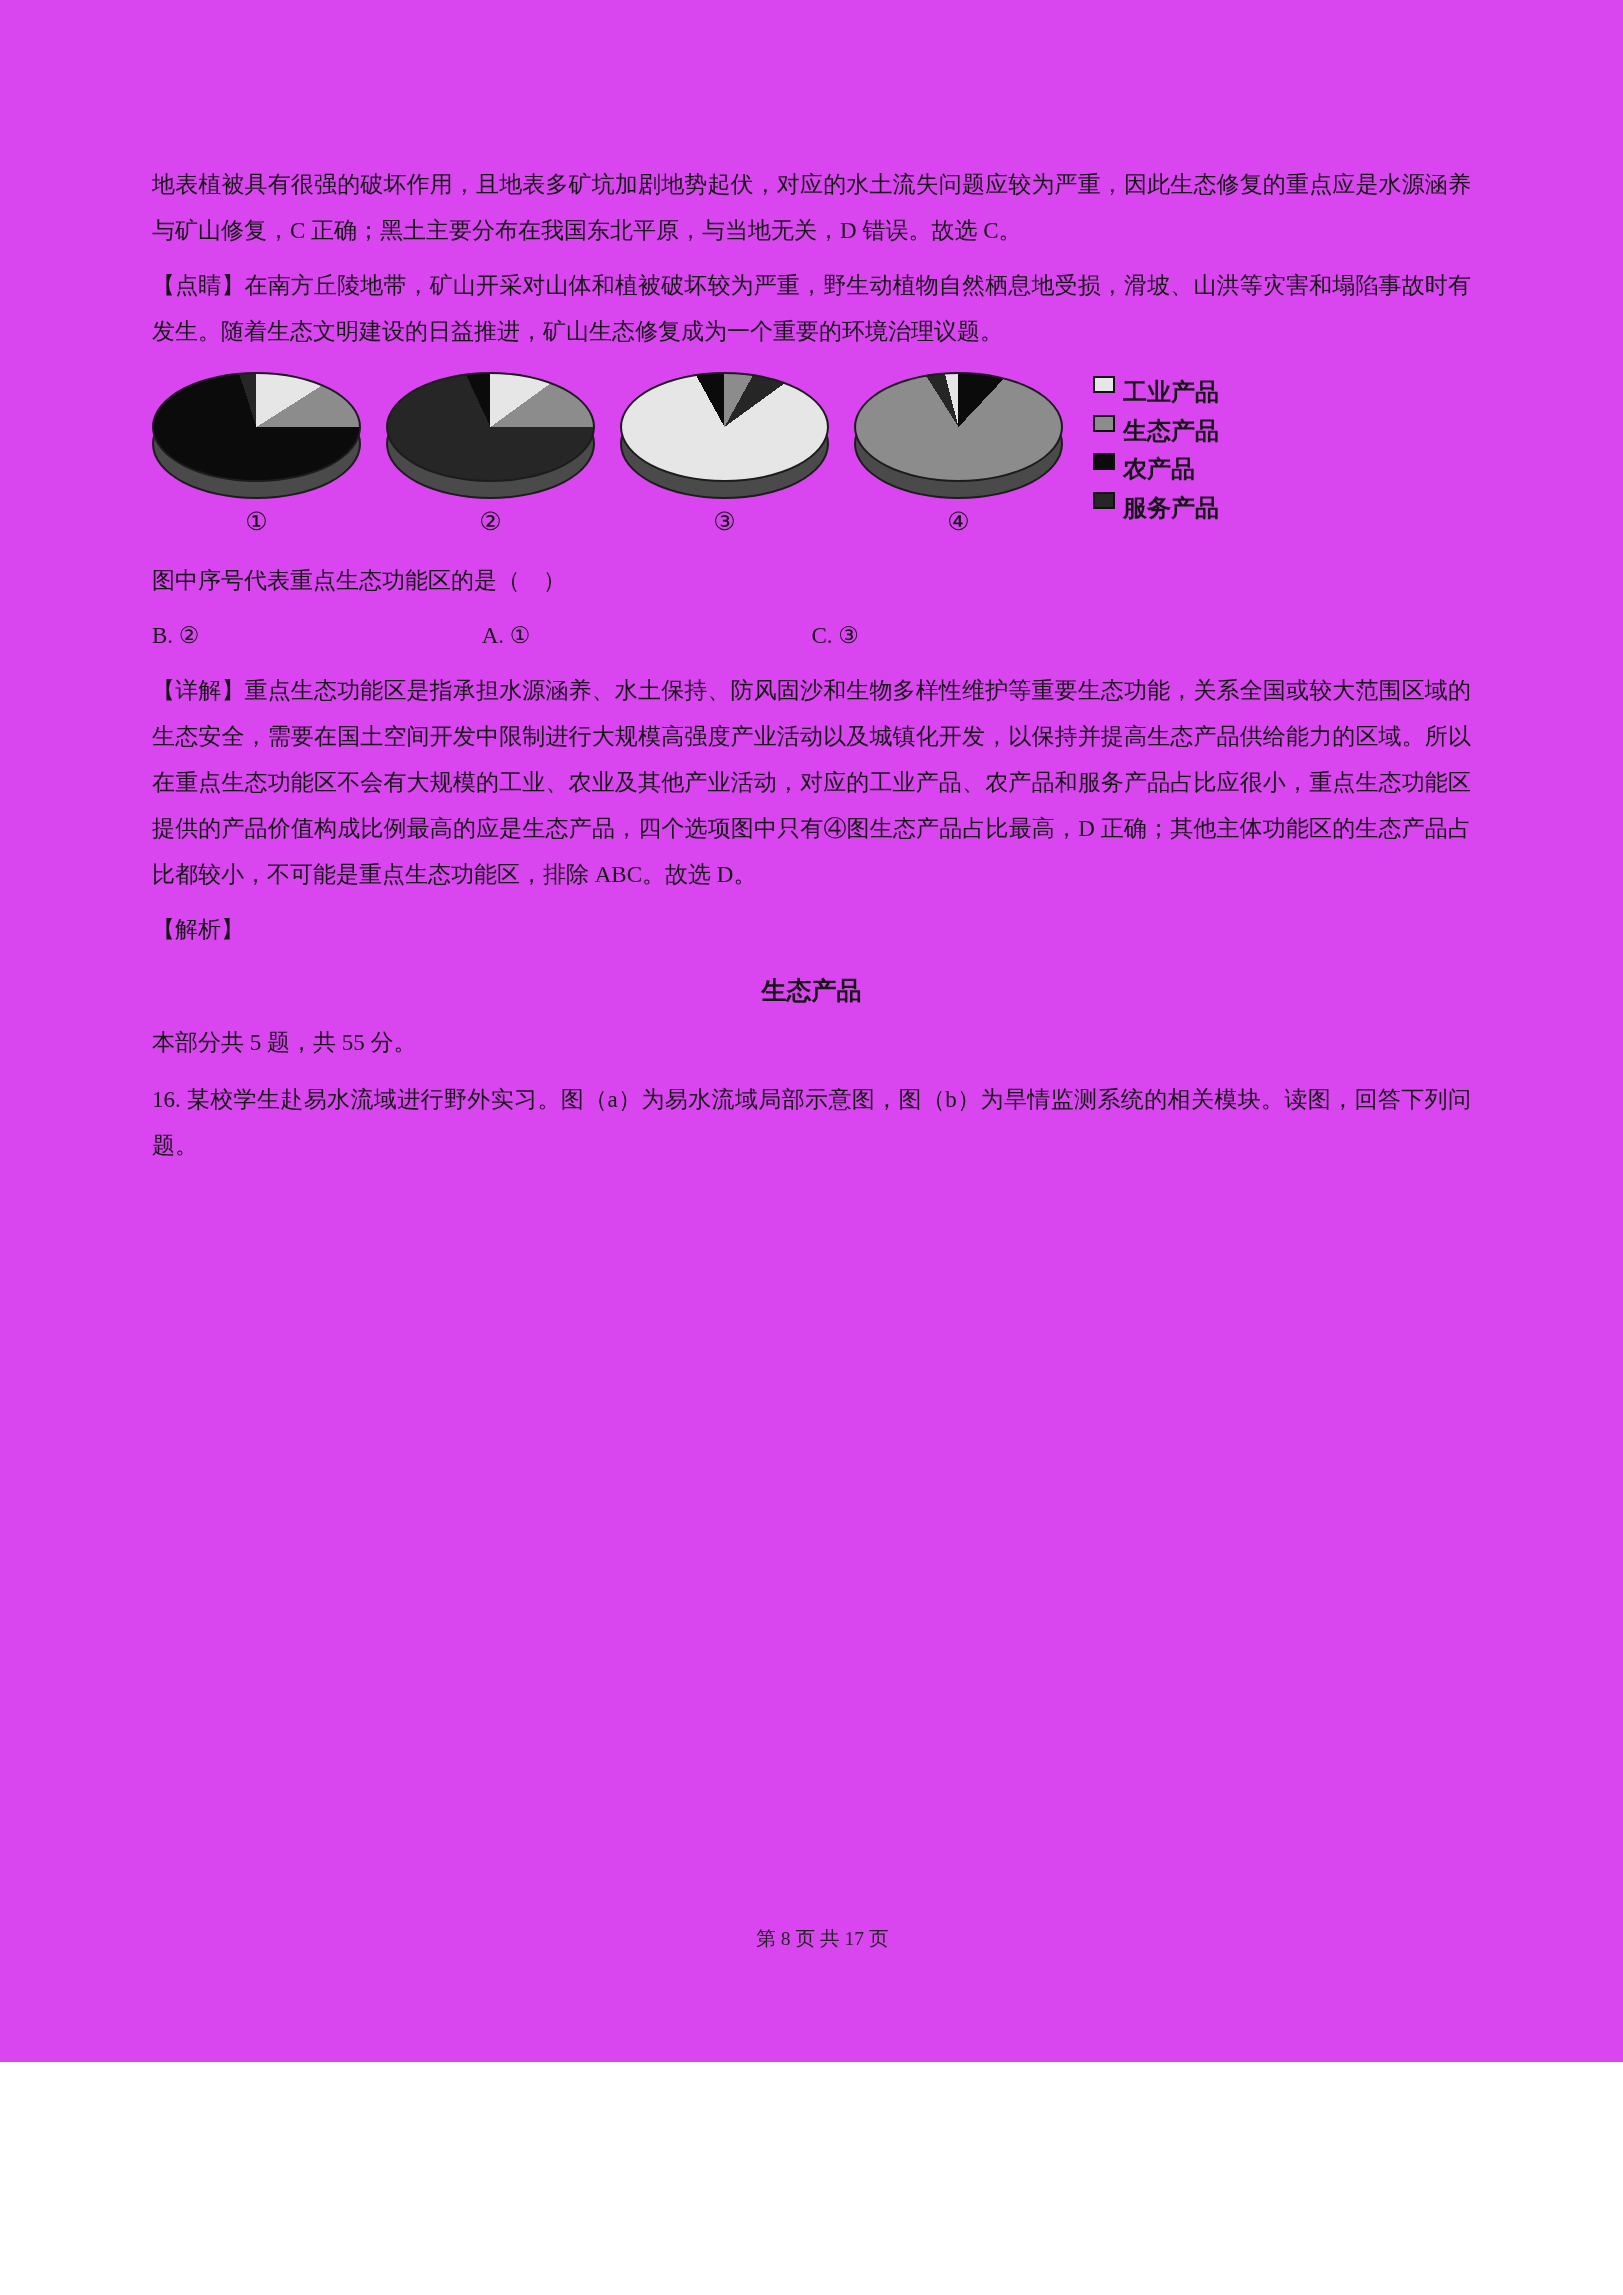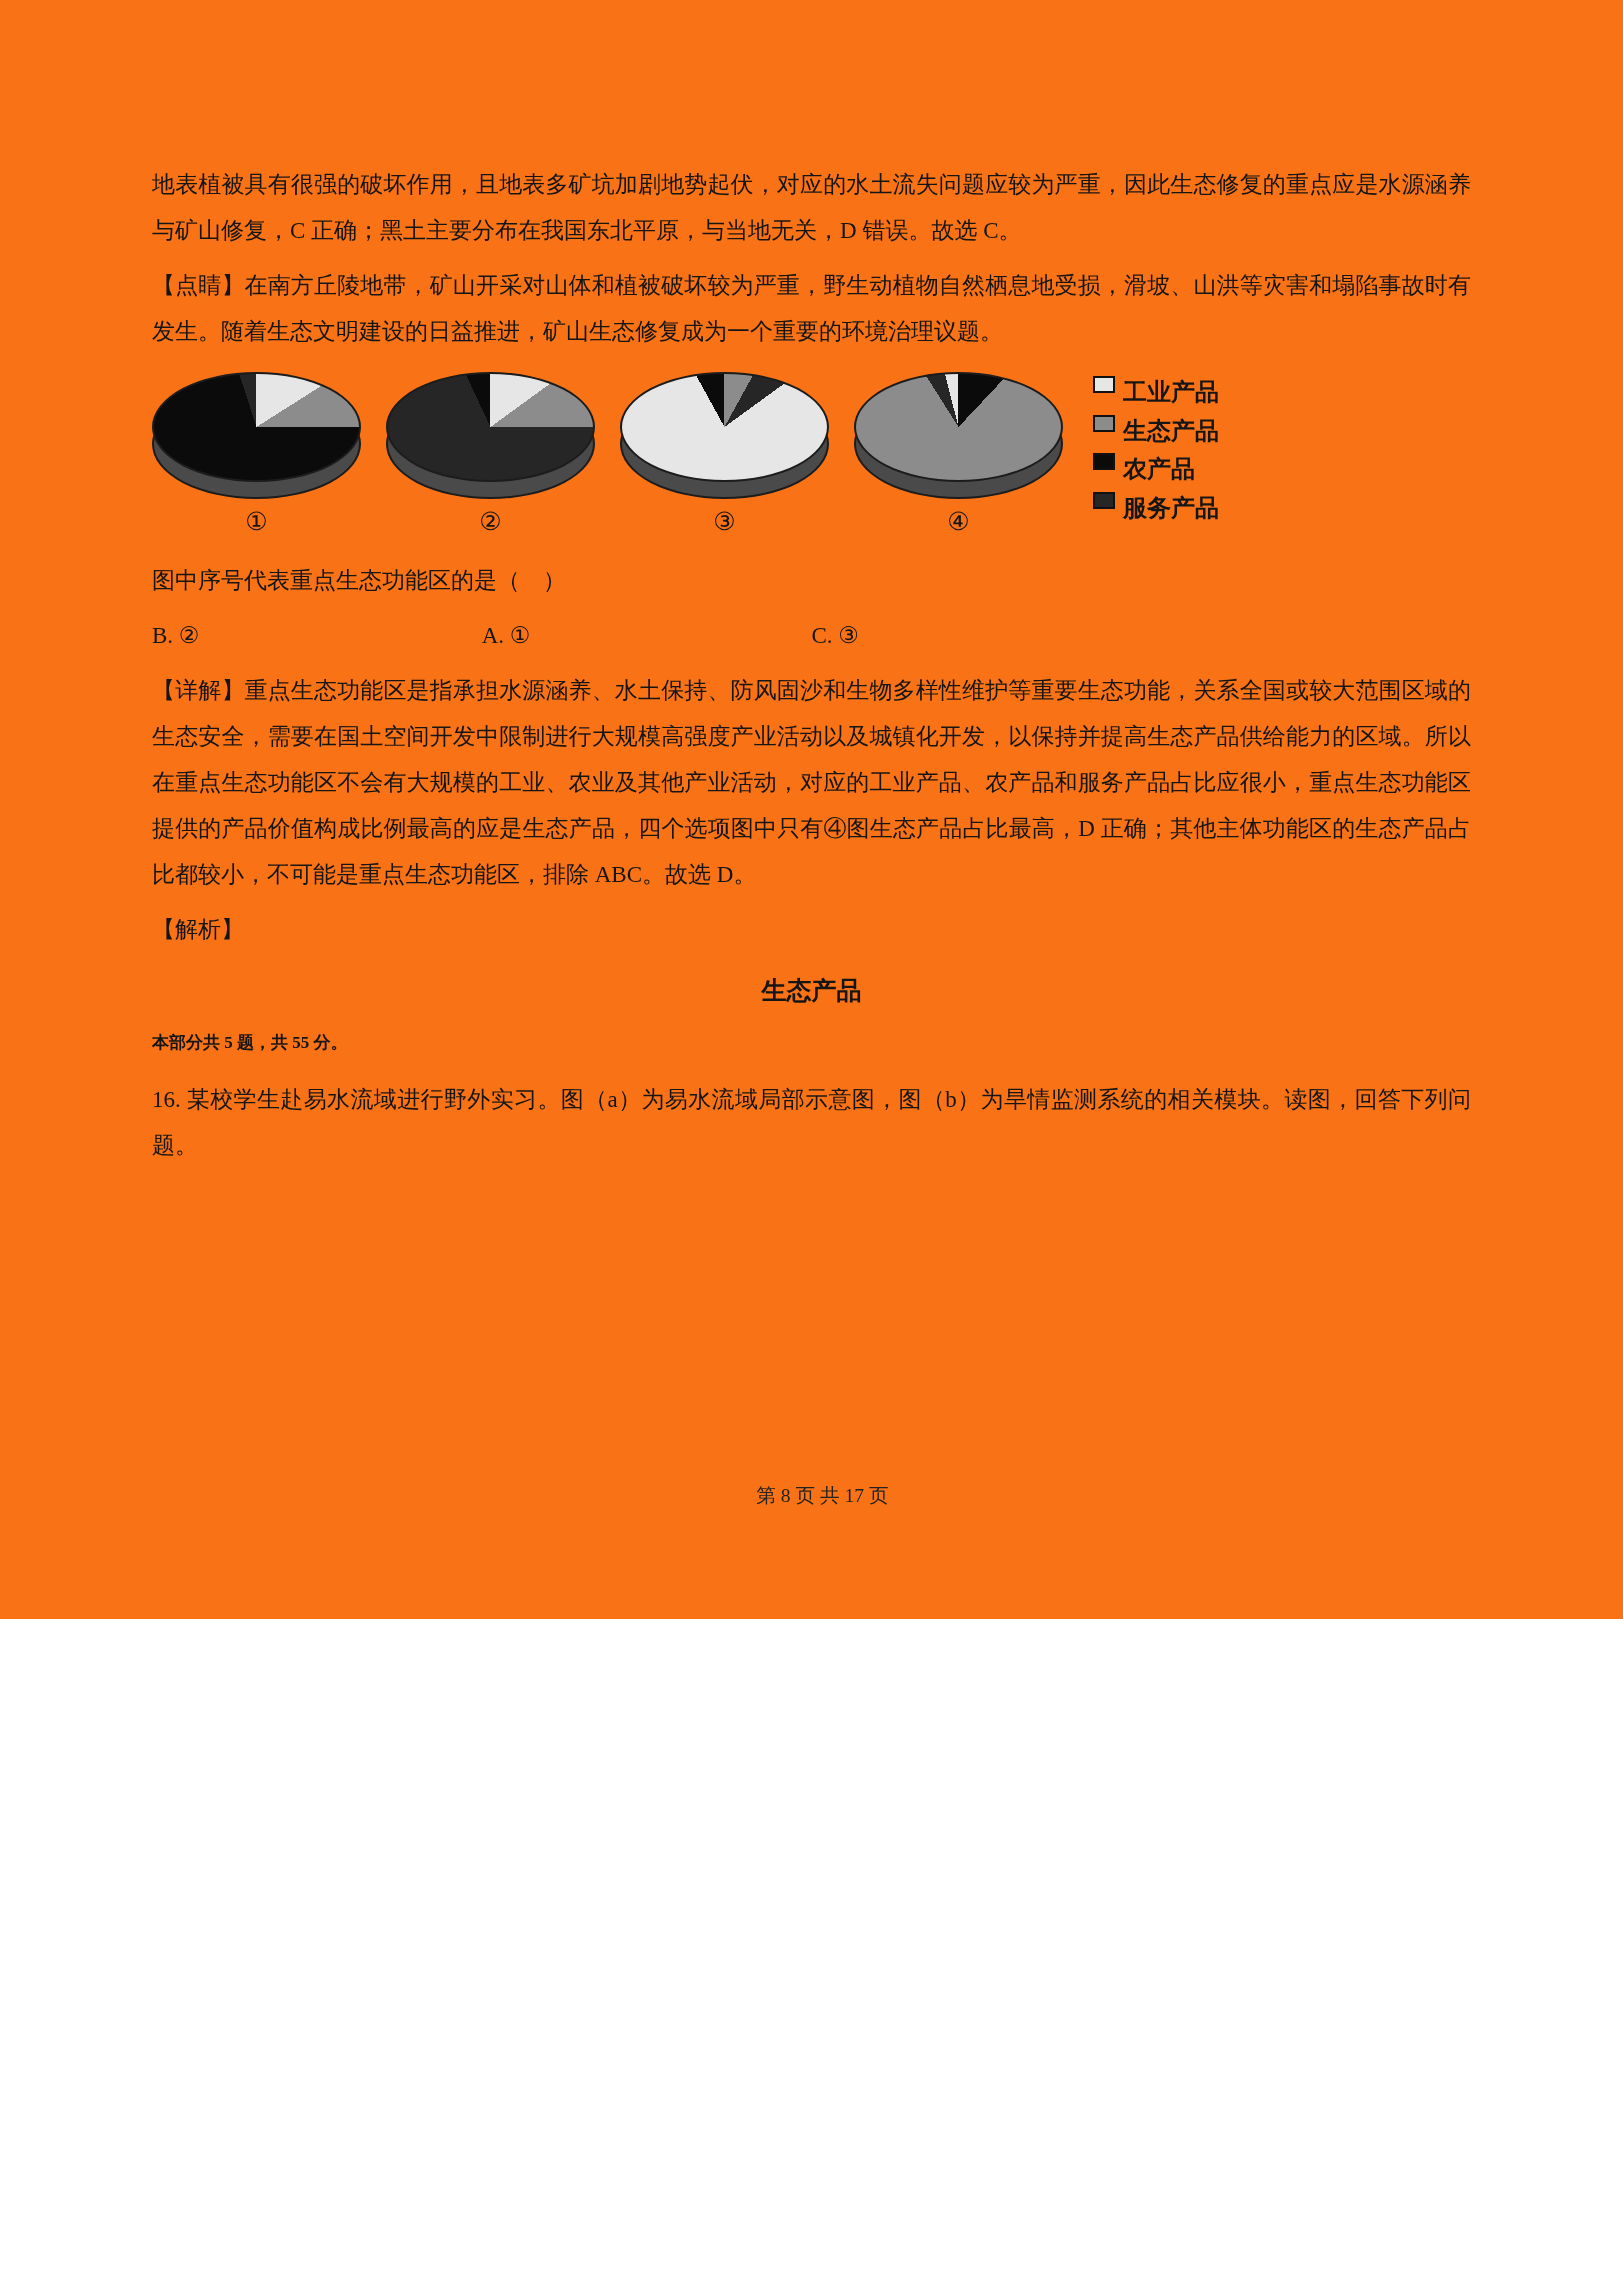--- a/index.html
+++ b/index.html
@@ -1,21 +1,21 @@
 <!DOCTYPE html>
 <html style="font-size:10.5px"><head>
 <meta charset="utf-8">
 <style>
   * { margin: 0; padding: 0; box-sizing: border-box; }
   html, body { background: #ffffff; }
   .page {
     position: relative;
     width: 1623px;
-    height: 1619px;
-    background: #f97316;
+    height: 2062px;
+    background: #d946ef;
     font-family: "Liberation Serif", "DejaVu Serif", serif;
     color: #151515;
     overflow: hidden;
   }
   .content {
     position: absolute;
     left: 152px;
     right: 152px;
     top: 162px;
   }
@@ -86,22 +86,22 @@
     margin-bottom: 9.2px;
   }
   .section-title {
     text-align: center;
     font-size: 25px;
     font-weight: bold;
     line-height: 46px;
     margin: 14.4px 0 6.5px 0;
   }
   .section-sub {
-    font-size: 17px;
-    font-weight: bold;
+    font-size: 23px;
+    font-weight: normal;
     line-height: 46px;
     margin-bottom: 10.5px;
   }
   .footer {
     position: absolute;
     bottom: 110px;
     left: 0;
     width: 100%;
     text-align: center;
     font-size: 19.6px;

